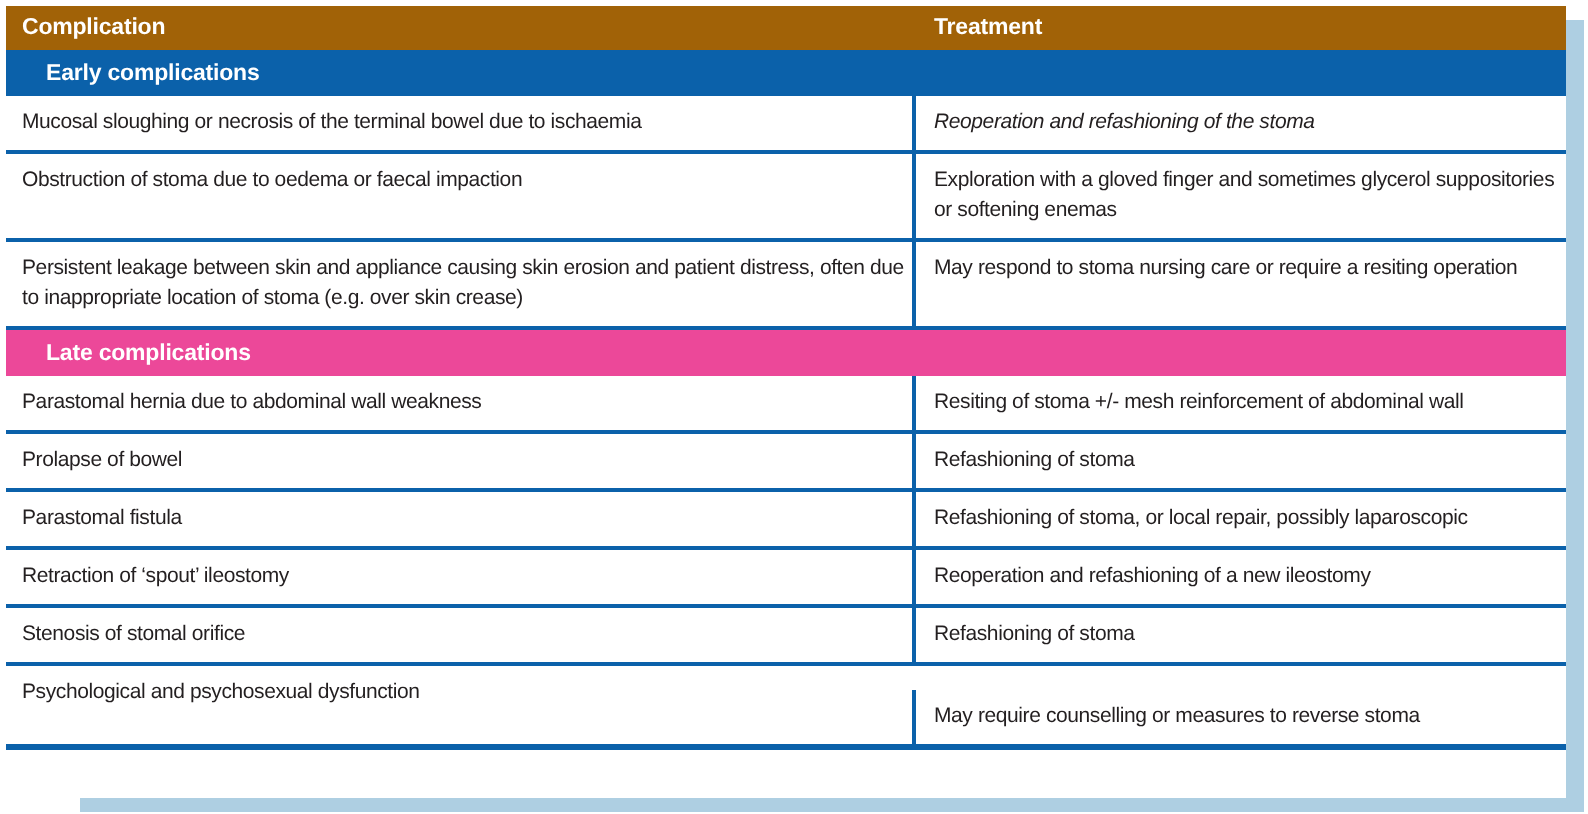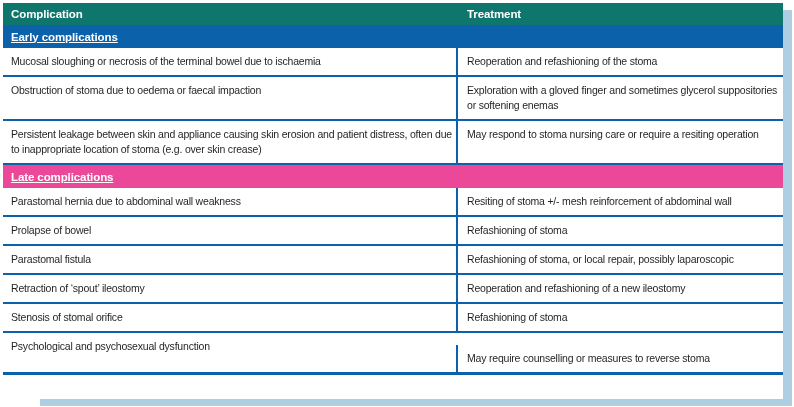--- a/index.html
+++ b/index.html
@@ -42,26 +42,25 @@
   }
   .thead-row .hcol2 {
     flex: 1;
     box-sizing: border-box;
     padding-left: 11px;
   }
   .section-bar {
     height: 23px;
     display: flex;
     align-items: center;
-    padding-left: 8px;
+    padding-left: 20px;
     color: #ffffff;
     font-weight: bold;
     font-size: 11.5px;
     letter-spacing: -0.1px;
-    text-decoration: underline;
   }
   .row {
     display: flex;
     background: #ffffff;
     min-height: 29px;
     box-sizing: border-box;
   }
   .row:last-child { border-bottom-width: 3px !important; }
   .cell {
     font-size: 10.5px;
@@ -80,29 +79,29 @@
   }
 </style>
 </head>
 <body>
 
 <div class="page">
   <div class="shadow-right" style="background: rgb(174, 207, 226);"></div>
   <div class="shadow-bottom" style="background: rgb(174, 207, 226);"></div>
 
   <div class="ctable">
-    <div class="thead-row" style="background: #0f766e;">
+    <div class="thead-row" style="background: #a16207;">
       <div class="hcol1">Complication</div>
       <div class="hcol2">Treatment</div>
     </div>
 
   <div class="section-bar" style="background: rgb(11, 97, 170);">Early complications</div>
       <div class="row" style="border-bottom: 2px solid rgb(11, 97, 170);">
         <div class="cell col1">Mucosal sloughing or necrosis of the terminal bowel due to ischaemia</div>
-        <div class="cell col2" style="border-left: 2px solid rgb(11, 97, 170);">Reoperation and refashioning of the stoma</div>
+        <div class="cell col2" style="border-left: 2px solid rgb(11, 97, 170); font-style: italic;">Reoperation and refashioning of the stoma</div>
       </div>
       <div class="row" style="border-bottom: 2px solid rgb(11, 97, 170);">
         <div class="cell col1">Obstruction of stoma due to oedema or faecal impaction</div>
         <div class="cell col2" style="border-left: 2px solid rgb(11, 97, 170);">Exploration with a gloved finger and sometimes glycerol suppositories or softening enemas</div>
       </div>
       <div class="row" style="border-bottom: 2px solid rgb(11, 97, 170);">
         <div class="cell col1">Persistent leakage between skin and appliance causing skin erosion and patient distress, often due to inappropriate location of stoma (e.g. over skin crease)</div>
         <div class="cell col2" style="border-left: 2px solid rgb(11, 97, 170);">May respond to stoma nursing care or require a resiting operation</div>
       </div>
       <div class="section-bar" style="background: #ec4899;">Late complications</div>

